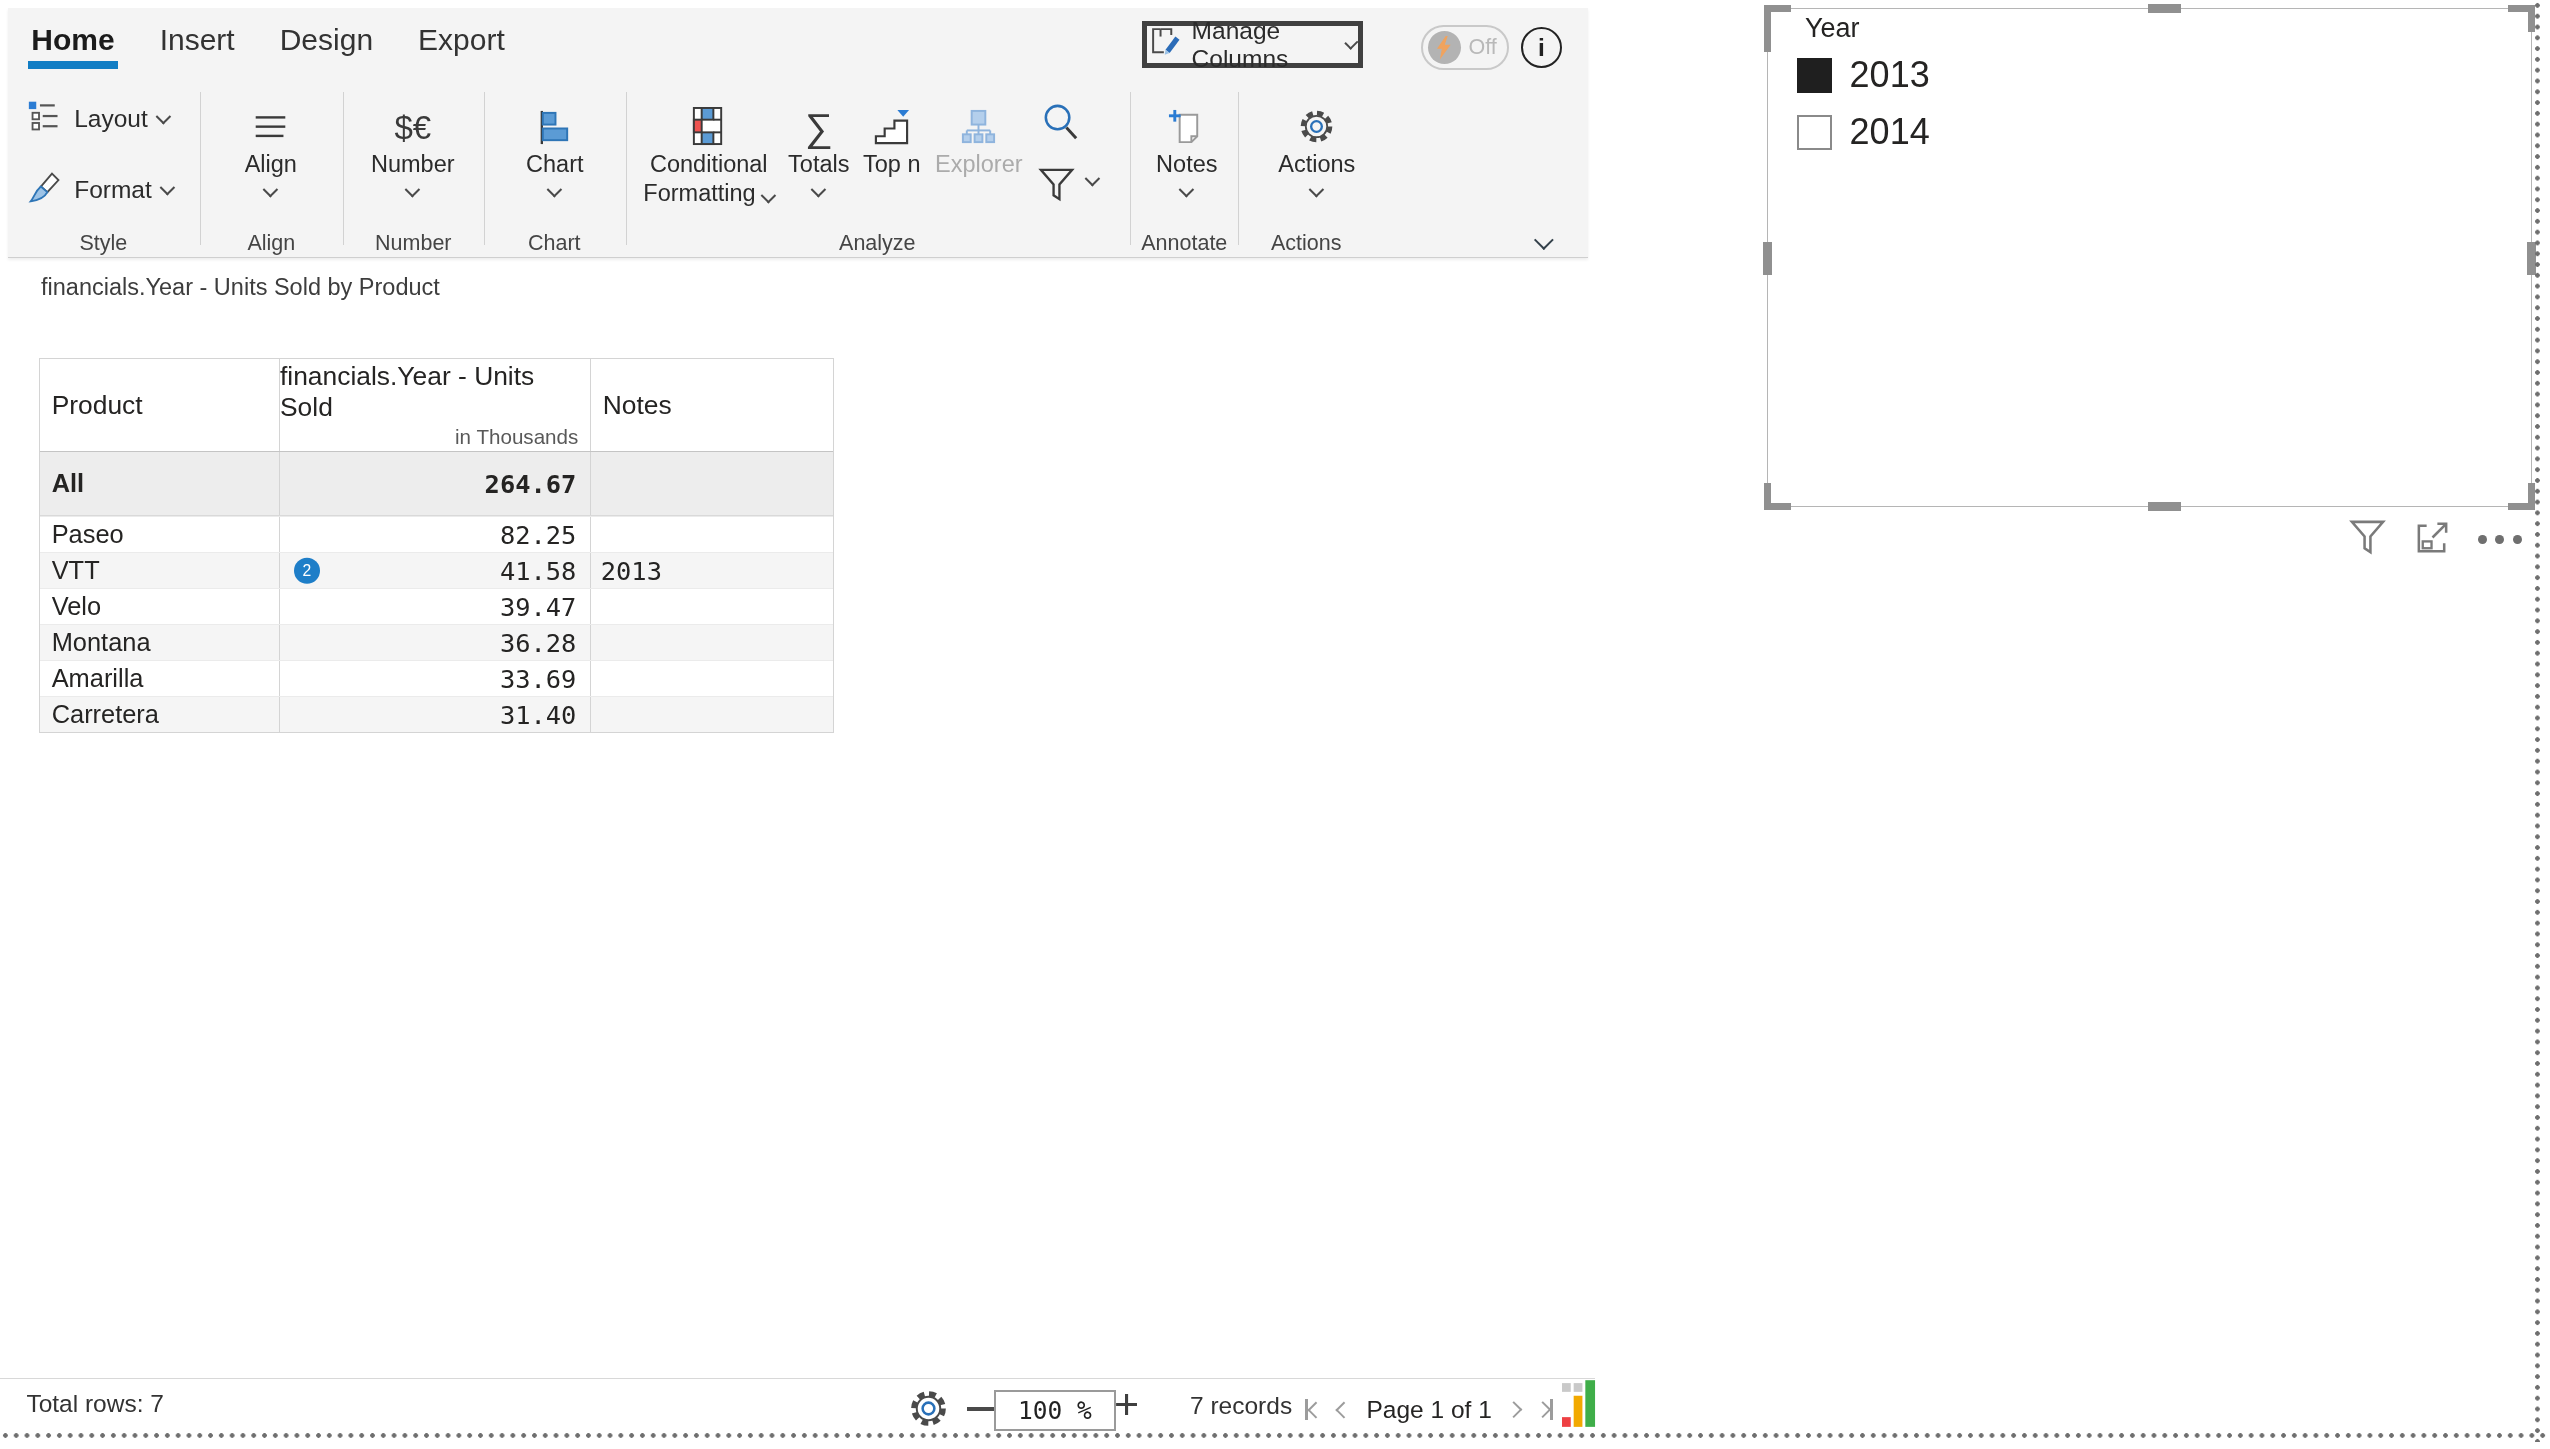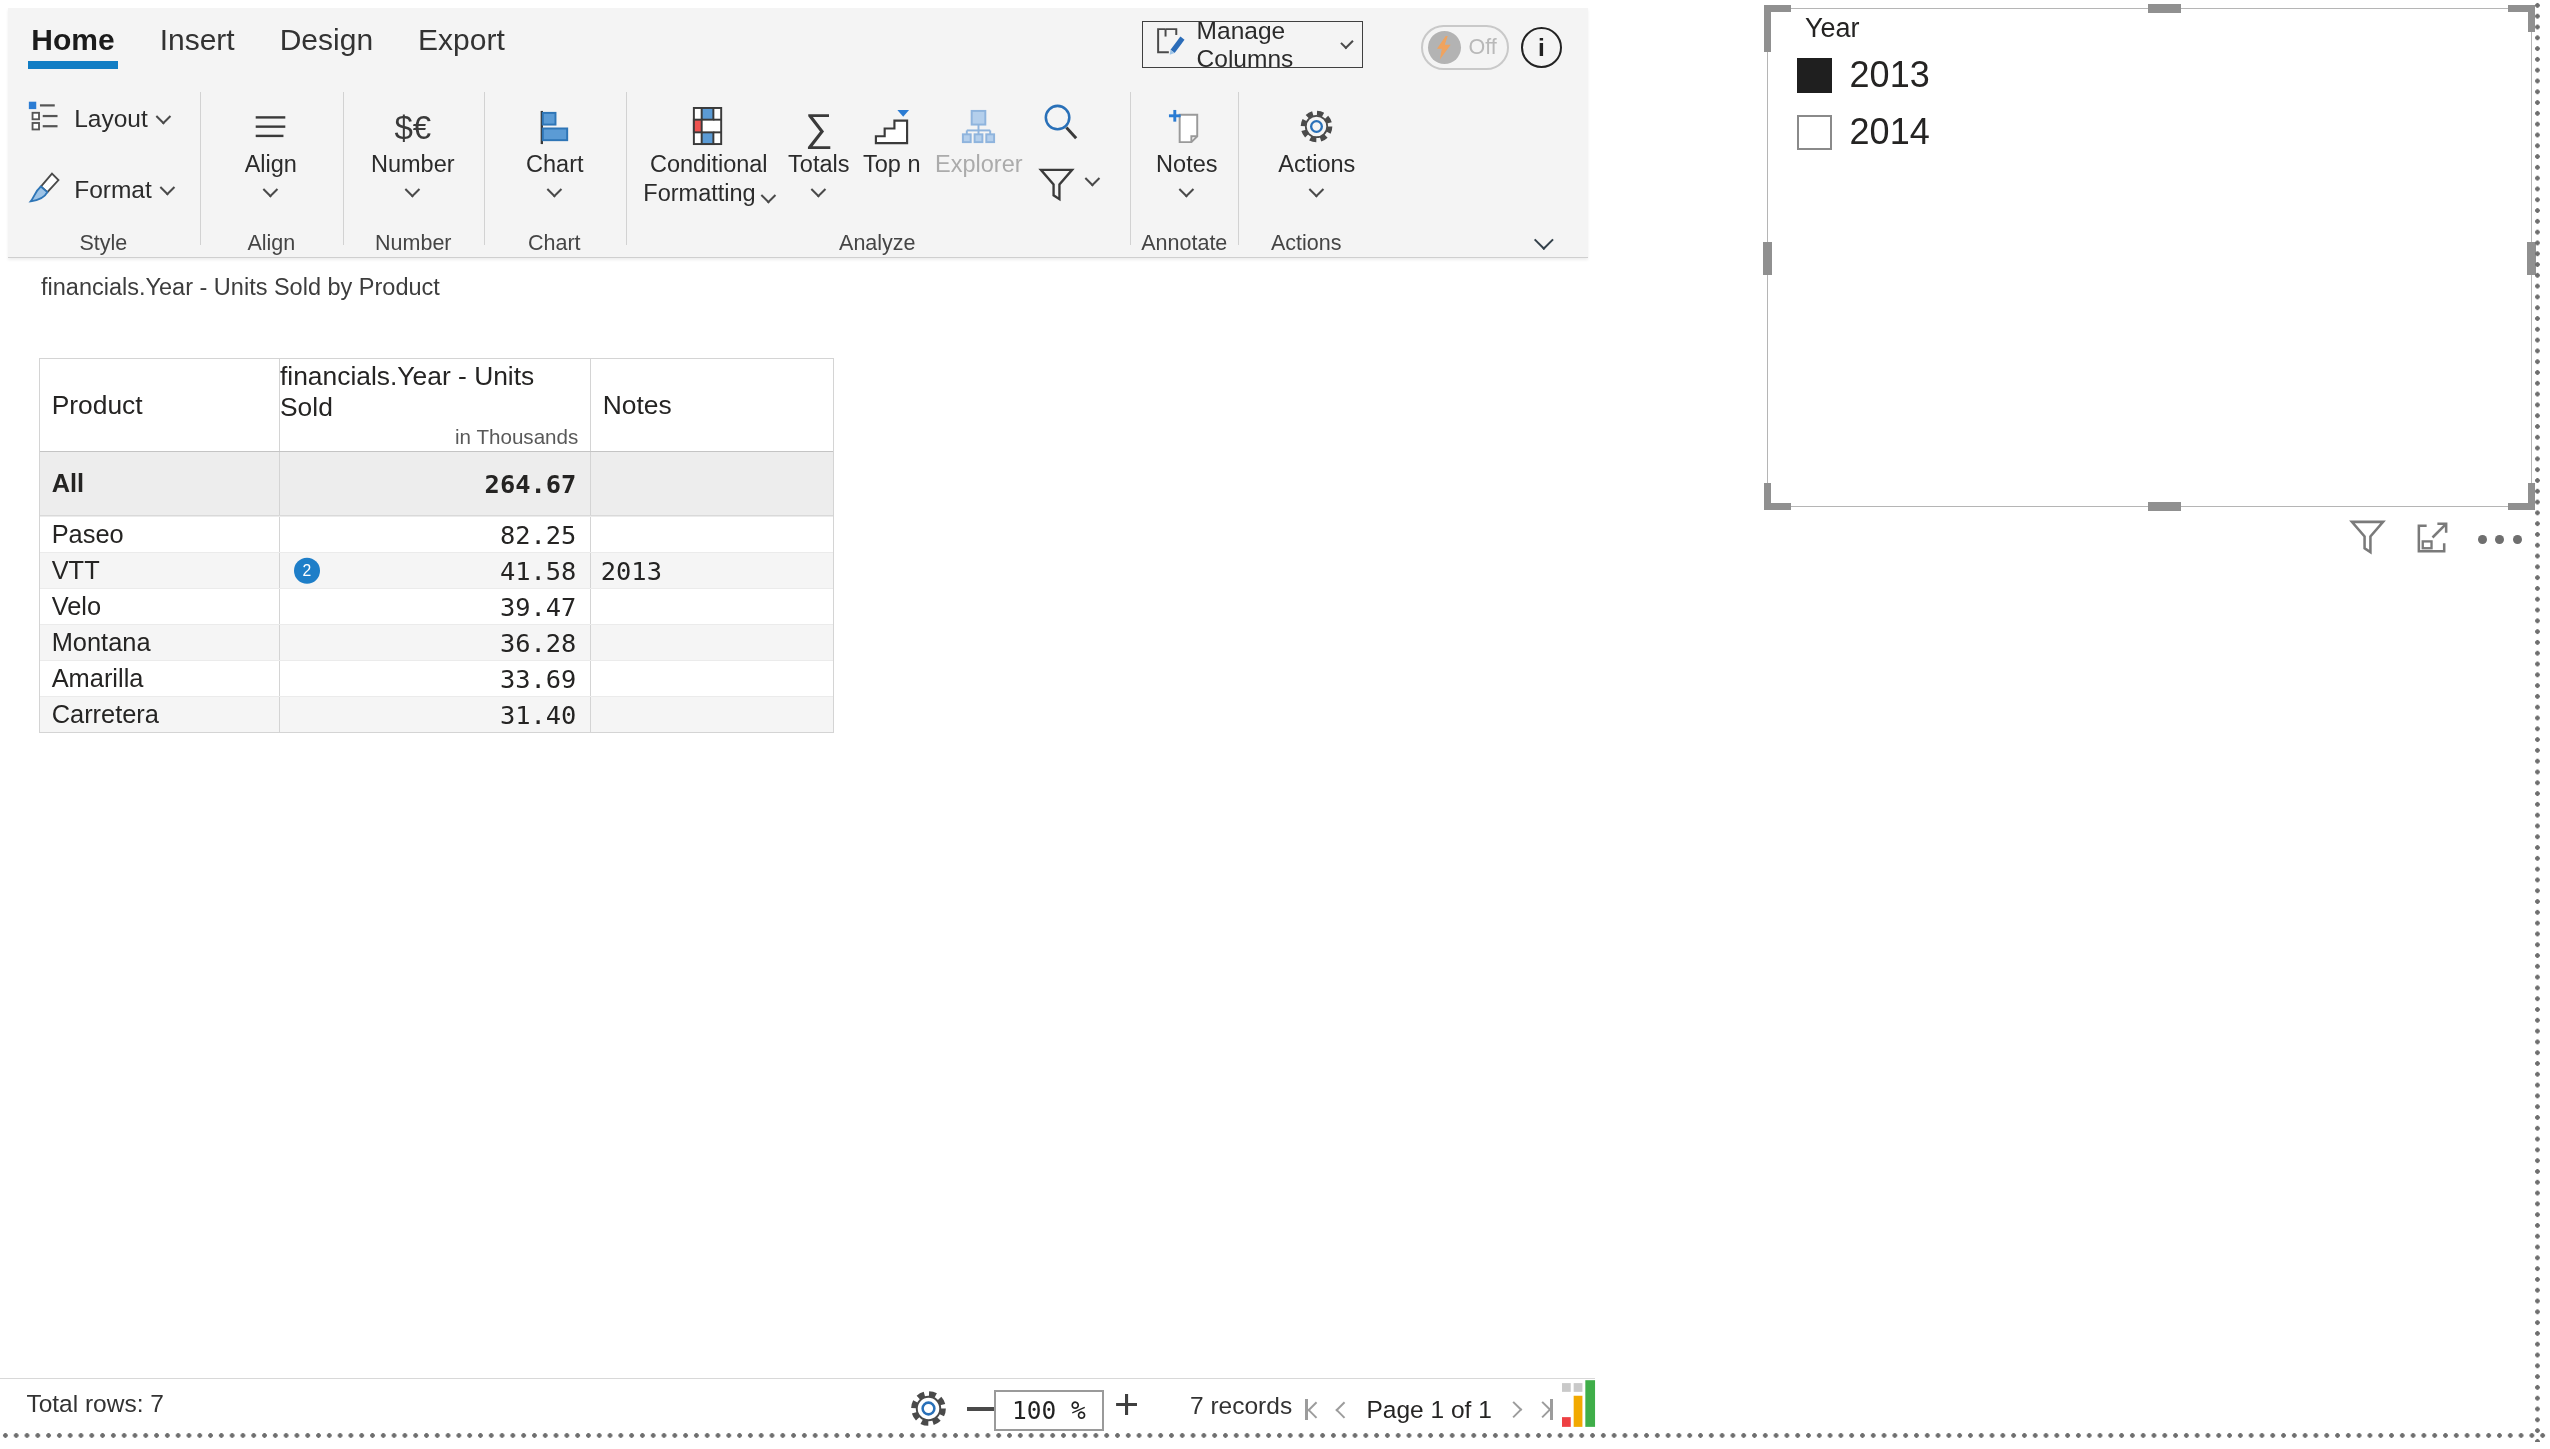--- a/index.html
+++ b/index.html
@@ -30,21 +30,21 @@
   .bigbtn { position:absolute; top:92px; display:flex; flex-direction:column; align-items:center; }
   .bigbtn .ic { height:47px; display:flex; align-items:flex-end; justify-content:center; }
   .bigbtn .lbl { font-size:23.5px; color:#2b2b2b; margin-top:3.9px; white-space:nowrap; }
   .bigbtn .lbl.gray { color:#ababab; }
   .chev { display:inline-block; width:10.8px; height:10.8px; border-right:2.4px solid #4a4a4a;
           border-bottom:2.4px solid #4a4a4a; transform:rotate(45deg) translate(-2px,-2px); }
   .bigbtn .chev { margin-top:9.8px; }
   .iconchar { font-size:33px; color:#3a3a3a; line-height:39px; }
 
   .managecols { position:absolute; left:1134px; top:13.7px; width:221px; height:47px;
-    border:1px solid #404040; display:flex; align-items:center; gap:9.8px; padding:0 11px; font-size:24.5px; color:#2b2b2b; }
+    border:5px solid #404040; display:flex; align-items:center; gap:9.8px; padding:0 2px; font-size:24.5px; color:#2b2b2b; }
   .offpill { position:absolute; left:1413px; top:17.6px; width:88px; height:45px; border:2px solid #c9c9c9;
     border-radius:23.5px; display:flex; align-items:center; gap:7.8px; padding:0 4.9px; }
   .offpill .knob { width:33px; height:33px; border-radius:50%; background:#b3b3b3; display:flex; align-items:center; justify-content:center; }
   .offpill .offtxt { font-size:21.5px; color:#b9b9b9; }
   .infocirc { position:absolute; left:1513px; top:19.6px; width:41px; height:41px; border:2.9px solid #222;
     border-radius:50%; display:flex; align-items:center; justify-content:center; font-size:24.5px; font-weight:600; color:#222; }
   .collapse-chev { position:absolute; left:1529px; top:225px; width:13.7px; height:13.7px;
     border-right:2.9px solid #33404a; border-bottom:2.9px solid #33404a; transform:rotate(45deg); }
 
   
@@ -64,21 +64,21 @@
   .cprod { padding-left:11.7px; font-size:25.4px; }
   .cval { justify-content:flex-end; padding-right:13.7px; font-family:"DejaVu Sans Mono", monospace; font-size:25.4px; position:relative; }
   .cnotes { padding-left:9.8px; font-family:"DejaVu Sans Mono", monospace; font-size:25.4px; }
   .badge { position:absolute; left:13.7px; top:50%; transform:translateY(-50%); width:26.4px; height:26.4px;
     border-radius:50%; background:#1e7ec8; color:#fff; font-size:15.7px; font-family:"Liberation Sans",sans-serif;
     display:flex; align-items:center; justify-content:center; }
 
   
   .status-line { position:absolute; left:0; top:1378px; width:1595px; height:1px; background:#d8d8d8; }
   .sb-text { position:absolute; font-size:24.5px; color:#333; }
-  .zoombox { position:absolute; left:994px; top:1390px; width:110px; height:41px; border:2px solid #9a9a9a;
+  .zoombox { position:absolute; left:994px; top:1390px; width:122px; height:41px; border:2px solid #9a9a9a;
     display:flex; align-items:center; justify-content:center; font-family:"DejaVu Sans Mono", monospace; font-size:24.5px; color:#222; background:#fff; }
   .sb-minus { position:absolute; left:967px; top:1407px; width:27px; height:3.9px; background:#4a4a4a; }
   .sb-plus { position:absolute; left:1114px; top:1380px; font-size:43px; color:#3f3f3f; font-weight:300; }
   .pager { position:absolute; left:1305px; top:1388px; height:43px; display:flex; align-items:center; gap:16.6px; }
   .pgc { width:11.7px; height:11.7px; border-left:2.9px solid #9c9c9c; border-bottom:2.9px solid #9c9c9c; display:inline-block; }
   .pgc.left { transform:rotate(45deg); }
   .pgc.right { transform:rotate(225deg); }
   .pgbar { width:2.9px; height:21.5px; background:#9c9c9c; display:inline-block; }
   .pgfirst, .pglast { display:flex; align-items:center; gap:2px; }
   .pagetext { font-size:24.5px; color:#252423; }

